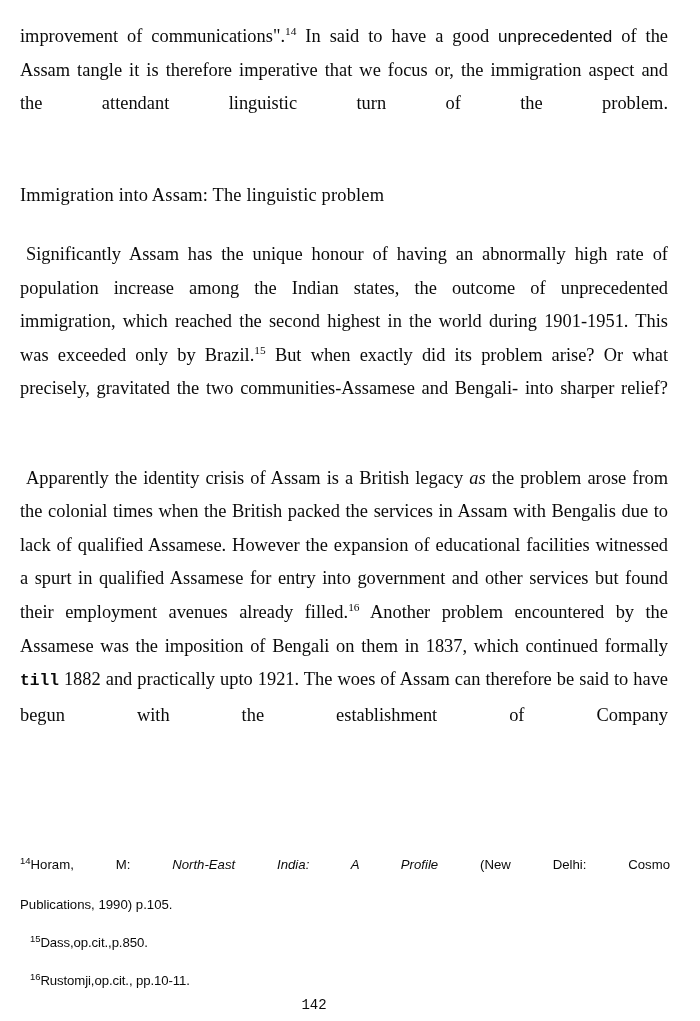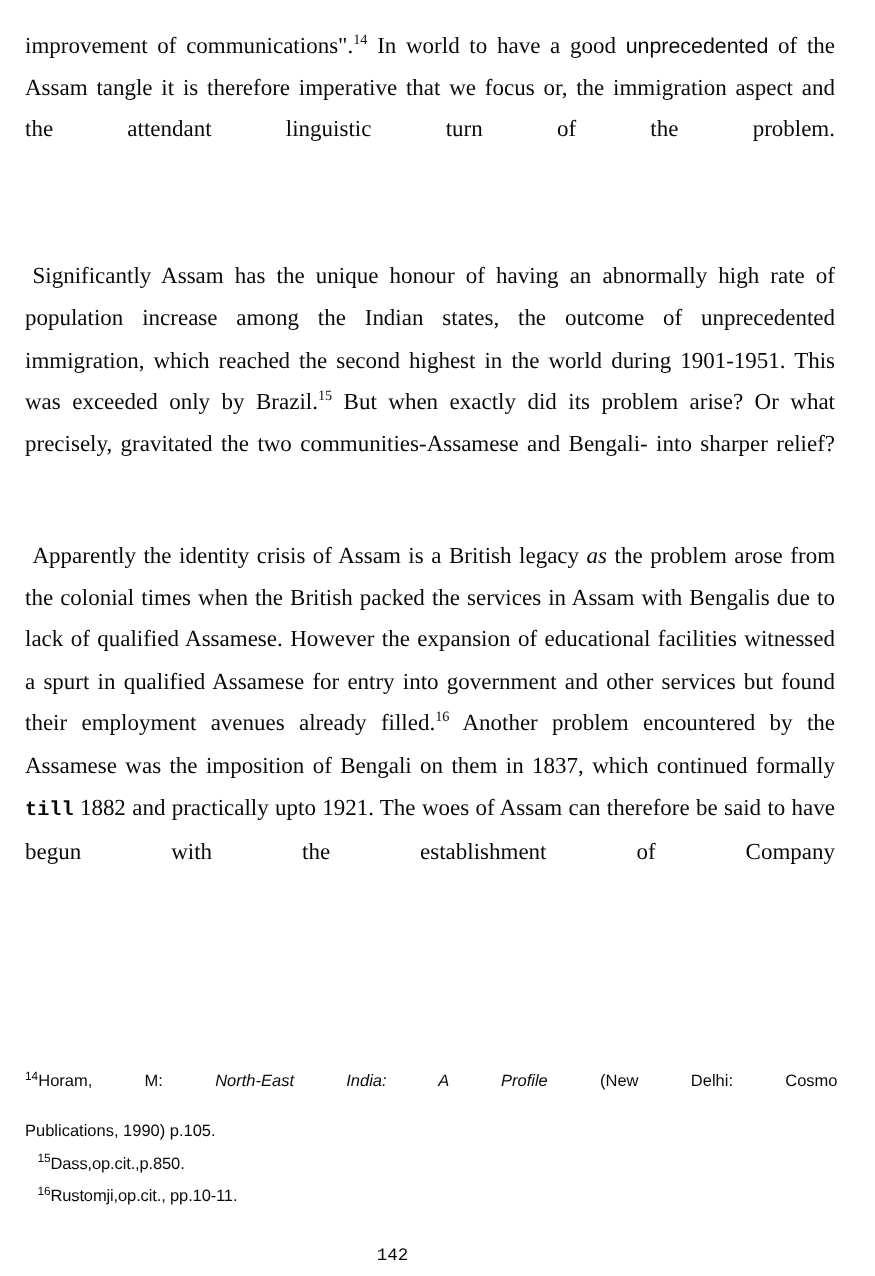--- a/index.html
+++ b/index.html
@@ -113,21 +113,21 @@
     text-align: justify;
   }
   .fn.fn-first .fnline1::after {
     content: "";
     display: inline-block;
     width: 100%;
   }
 
   .fn.fn-indent {
     margin-left: 10px;
-    margin-top: 6px;
+    margin-top: 18px;
     letter-spacing: -0.1px;
   }
 
   .fn sup {
     font-size: 0.72em;
     vertical-align: super;
     line-height: 0;
   }
 
   .fn .ital {
@@ -147,24 +147,25 @@
     color: #0a0a0a;
   }
 </style>
 </head>
 <body>
 
 <div class="page">
 
   <div class="body-region">
 
-    <p class="para j"><span>improvement of   communications".</span><sup class="fnref">14</sup><span> In  world  to  have  a  good </span><span class="sans-lite">unprecedented</span><span> of  the  Assam  tangle  it  is  therefore  imperative  that  we  focus  or,  the  immigration  aspect  and  the  attendant  linguistic  turn  of  the  problem.</span></p>
+    <p class="para j"><span>improvement of   communications".</span><sup class="fnref">14</sup><span> In  said  to  have  a  good </span><span class="sans-lite">unprecedented</span><span> of  the  Assam  tangle  it  is  therefore  imperative  that  we  focus  or,  the  immigration  aspect  and  the  attendant  linguistic  turn  of  the  problem.</span></p>
 
     <div class="gap-md"></div>
 
+    <h2 class="heading">Immigration  into Assam:  The  linguistic  problem</h2>
 
     <div class="gap-md"></div>
 
     <p class="para j"><span class="indent-first"></span><span>Significantly  Assam  has  the  unique  honour  of  having  an  abnormally  high  rate  of  population  increase  among  the  Indian  states,  the outcome  of  unprecedented  immigration,  which  reached  the  second  highest  in  the  world  during  1901-1951.  This  was  exceeded  only  by  Brazil.</span><sup class="fnref">15</sup><span> But  when  exactly  did  its  problem  arise?  Or  what  precisely,  gravitated  the  two  communities-Assamese  and  Bengali-  into  sharper  relief?</span></p>
 
     <div class="gap-sm"></div>
 
     <p class="para j"><span class="indent-first"></span><span>Apparently  the  identity  crisis  of  Assam  is  a  British  legacy </span><span class="ital">as</span><span> the  problem  arose  from  the  colonial  times  when  the  British  packed  the  services  in  Assam  with  Bengalis  due  to  lack  of  qualified  Assamese.   However   the   expansion   of   educational   facilities  witnessed  a  spurt  in  qualified  Assamese  for  entry  into  government  and  other  services  but  found  their  employment  avenues  already  filled.</span><sup class="fnref">16</sup><span>  Another  problem  encountered  by  the  Assamese  was  the  imposition  of  Bengali  on  them  in  1837,  which  continued  formally  </span><span class="mono-bold">till</span><span>  1882  and  practically  upto  1921.  The  woes  of  Assam  can  therefore  be  said  to  have  begun  with  the  establishment  of  Company</span></p>
 
   </div>

